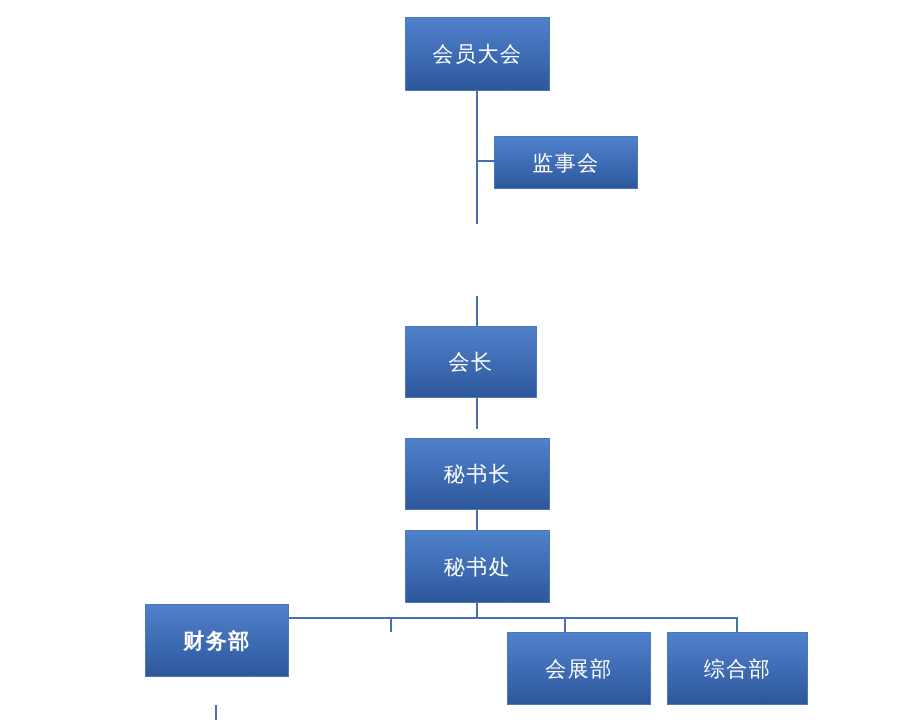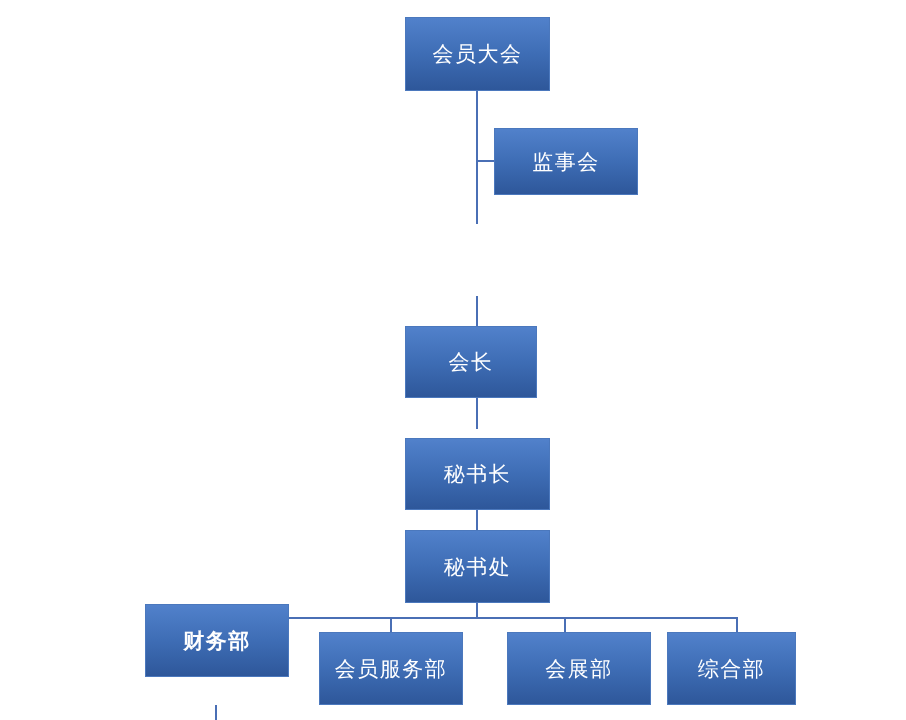--- a/index.html
+++ b/index.html
@@ -30,29 +30,29 @@
     font-size: 21px;
     letter-spacing: 1.5px;
     white-space: nowrap;
   }
   .line {
     position: absolute;
     background: var(--connector, #4a6fb5);
   }
   
   #n-assembly        { left: 405px; top: 17px;  width: 145px; height: 74px; }
-  #n-supervisory     { left: 494px; top: 128px; width: 144px; height: 67px; }
+  #n-supervisory     { left: 494px; top: 136px; width: 144px; height: 53px; }
   #n-council         { left: 405px; top: 224px; width: 145px; height: 72px; }
   #n-president       { left: 405px; top: 326px; width: 132px; height: 72px; }
   #n-secretary-gen   { left: 405px; top: 438px; width: 145px; height: 72px; }
   #n-secretariat     { left: 405px; top: 530px; width: 145px; height: 73px; }
   #n-finance         { left: 145px; top: 604px; width: 144px; height: 73px; font-weight: bold; }
   #n-member-services { left: 319px; top: 632px; width: 144px; height: 73px; }
   #n-exhibition      { left: 493px; top: 632px; width: 144px; height: 73px; margin-left: 14px; }
-  #n-general         { left: 667px; top: 632px; width: 129px; height: 73px; }
+  #n-general         { left: 667px; top: 632px; width: 141px; height: 73px; }
   
   #c-assembly-council   { left: 476px; top: 91px;  width: 2px;   height: 133px; }
   #c-supervisory-stub   { left: 478px; top: 160px; width: 16px;  height: 2px; }
   #c-council-president  { left: 476px; top: 296px; width: 2px;   height: 30px; }
   #c-president-secgen   { left: 476px; top: 398px; width: 2px;   height: 31px; }
   #c-secgen-secretariat { left: 476px; top: 501px; width: 2px;   height: 29px; }
   #c-secretariat-bus    { left: 476px; top: 603px; width: 2px;   height: 15px; }
   #c-bus                { left: 215px; top: 617px; width: 523px; height: 2px; }
   #c-drop-finance       { left: 215px; top: 618px; width: 2px;   height: 14px; }
   #c-drop-member-serv   { left: 390px; top: 618px; width: 2px;   height: 14px; }
@@ -77,17 +77,16 @@
   <div class="line" id="c-drop-exhibition"></div>
   <div class="line" id="c-drop-general"></div>
   <div class="line" id="c-finance-below"></div>
 
   <div class="node" id="n-assembly">会员大会</div>
   <div class="node" id="n-supervisory">监事会</div>
   <div class="node" id="n-president">会长</div>
   <div class="node" id="n-secretary-gen">秘书长</div>
   <div class="node" id="n-secretariat">秘书处</div>
   <div class="node" id="n-finance">财务部</div>
-  <div class="node" id="n-member-services">会员服务部</div>
   <div class="node" id="n-exhibition">会展部</div>
   <div class="node" id="n-general">综合部</div>
 
 </div>
 
 </body></html>

